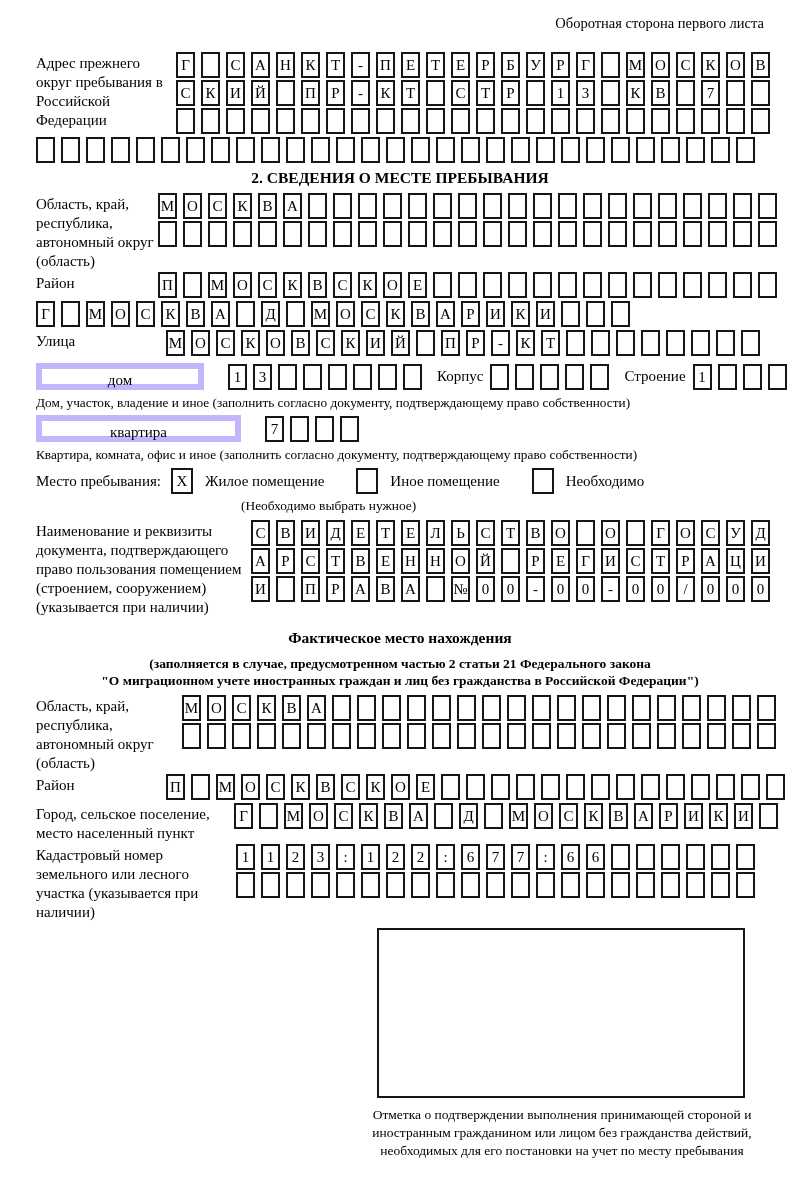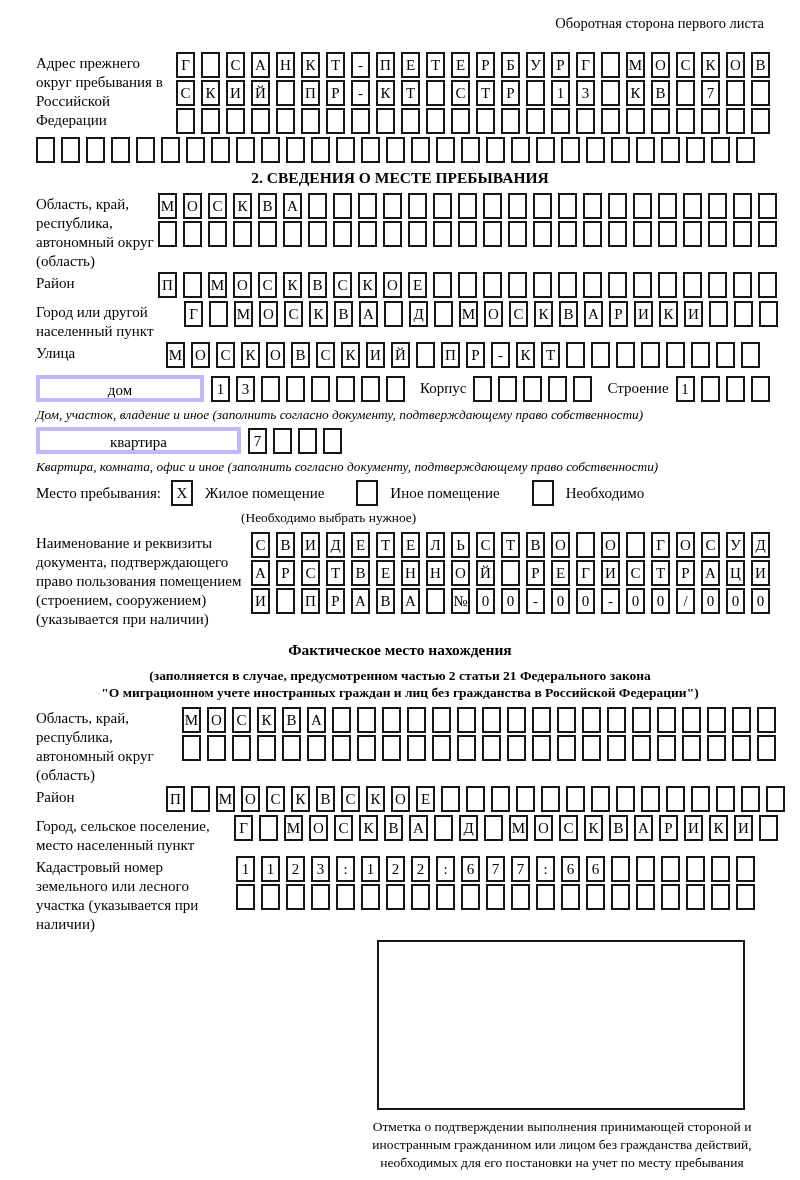--- a/index.html
+++ b/index.html
@@ -15,25 +15,25 @@
         font-size:15px;line-height:22px;vertical-align:top;}
   
   .field{display:flex;align-items:flex-start;margin-bottom:1px;}
   .flabel{flex-shrink:0;font-size:15px;line-height:19px;padding-top:2px;}
   .w140{width:140px;} .w122{width:122px;} .w148{width:148px;} .w130{width:130px;}
   .w215{width:215px;} .w146{width:146px;} .w198{width:198px;} .w200{width:200px;}
   .note{font-size:13.4px;text-align:center;margin:2px 0 4px;}
   .sec-title{font-size:15.5px;font-weight:bold;text-align:center;margin:6px 0 6px;}
   
   .house-row{margin:5px 0 0;height:28px;white-space:nowrap;}
-  .labelbox{box-sizing:border-box;display:inline-block;height:27px;border:4px solid #c4b5fd;
-            text-align:center;font-size:15px;line-height:23px;vertical-align:middle;margin-right:7px;}
+  .labelbox{box-sizing:border-box;display:inline-block;height:27px;border:6px solid #c4b5fd;
+            text-align:center;font-size:15px;line-height:23px;vertical-align:middle;margin-right:24px;}
   .lb-dom{width:168px;} .lb-kv{width:205px;}
   .mini-label{font-size:15px;margin:0 7px 0 9px;vertical-align:middle;}
-  .caption{font-size:13.3px;margin:4px 0 4px;font-style:italic;}
+  .caption{font-size:13.3px;margin:4px 0 4px;}
   
   .stay-row{margin-top:5px;height:28px;white-space:nowrap;font-size:15px;}
   .stay-label{margin-right:10px;vertical-align:middle;}
   .checkbox{box-sizing:border-box;display:inline-block;width:22px;height:26px;border:2px solid #161616;
             text-align:center;font-size:15px;line-height:22px;vertical-align:middle;margin-right:12px;}
   .opt-label{margin-right:32px;vertical-align:middle;}
   .stay-note{font-size:13.4px;margin:2px 0 4px 205px;}
   .doc-field{margin-top:6px;}
   
   .big-title{font-size:15.5px;font-weight:bold;text-align:center;margin:12px 0 8px;}
@@ -69,21 +69,20 @@
       <div class="boxrow"><span class="cell"></span><span class="cell"></span><span class="cell"></span><span class="cell"></span><span class="cell"></span><span class="cell"></span><span class="cell"></span><span class="cell"></span><span class="cell"></span><span class="cell"></span><span class="cell"></span><span class="cell"></span><span class="cell"></span><span class="cell"></span><span class="cell"></span><span class="cell"></span><span class="cell"></span><span class="cell"></span><span class="cell"></span><span class="cell"></span><span class="cell"></span><span class="cell"></span><span class="cell"></span><span class="cell"></span><span class="cell"></span></div>
     </div>
   </div>
 
   <div class="field">
     <div class="flabel w122">Район</div>
     <div class="boxrow"><span class="cell">П</span><span class="cell"></span><span class="cell">М</span><span class="cell">О</span><span class="cell">С</span><span class="cell">К</span><span class="cell">В</span><span class="cell">С</span><span class="cell">К</span><span class="cell">О</span><span class="cell">Е</span><span class="cell"></span><span class="cell"></span><span class="cell"></span><span class="cell"></span><span class="cell"></span><span class="cell"></span><span class="cell"></span><span class="cell"></span><span class="cell"></span><span class="cell"></span><span class="cell"></span><span class="cell"></span><span class="cell"></span><span class="cell"></span></div>
   </div>
 
   <div class="field">
-    <div class="flabel w148">Город или другой населенный пункт</div>
     <div class="boxrow"><span class="cell">Г</span><span class="cell"></span><span class="cell">М</span><span class="cell">О</span><span class="cell">С</span><span class="cell">К</span><span class="cell">В</span><span class="cell">А</span><span class="cell"></span><span class="cell">Д</span><span class="cell"></span><span class="cell">М</span><span class="cell">О</span><span class="cell">С</span><span class="cell">К</span><span class="cell">В</span><span class="cell">А</span><span class="cell">Р</span><span class="cell">И</span><span class="cell">К</span><span class="cell">И</span><span class="cell"></span><span class="cell"></span><span class="cell"></span></div>
   </div>
 
   <div class="field">
     <div class="flabel w130">Улица</div>
     <div class="boxrow"><span class="cell">М</span><span class="cell">О</span><span class="cell">С</span><span class="cell">К</span><span class="cell">О</span><span class="cell">В</span><span class="cell">С</span><span class="cell">К</span><span class="cell">И</span><span class="cell">Й</span><span class="cell"></span><span class="cell">П</span><span class="cell">Р</span><span class="cell">-</span><span class="cell">К</span><span class="cell">Т</span><span class="cell"></span><span class="cell"></span><span class="cell"></span><span class="cell"></span><span class="cell"></span><span class="cell"></span><span class="cell"></span><span class="cell"></span></div>
   </div>
 
   <div class="house-row">
     <span class="labelbox lb-dom">дом</span><span class="boxrow inline"><span class="cell">1</span><span class="cell">3</span><span class="cell"></span><span class="cell"></span><span class="cell"></span><span class="cell"></span><span class="cell"></span><span class="cell"></span></span><span class="mini-label">Корпус</span><span class="boxrow inline"><span class="cell"></span><span class="cell"></span><span class="cell"></span><span class="cell"></span><span class="cell"></span></span><span class="mini-label">Строение</span><span class="boxrow inline"><span class="cell">1</span><span class="cell"></span><span class="cell"></span><span class="cell"></span></span>

